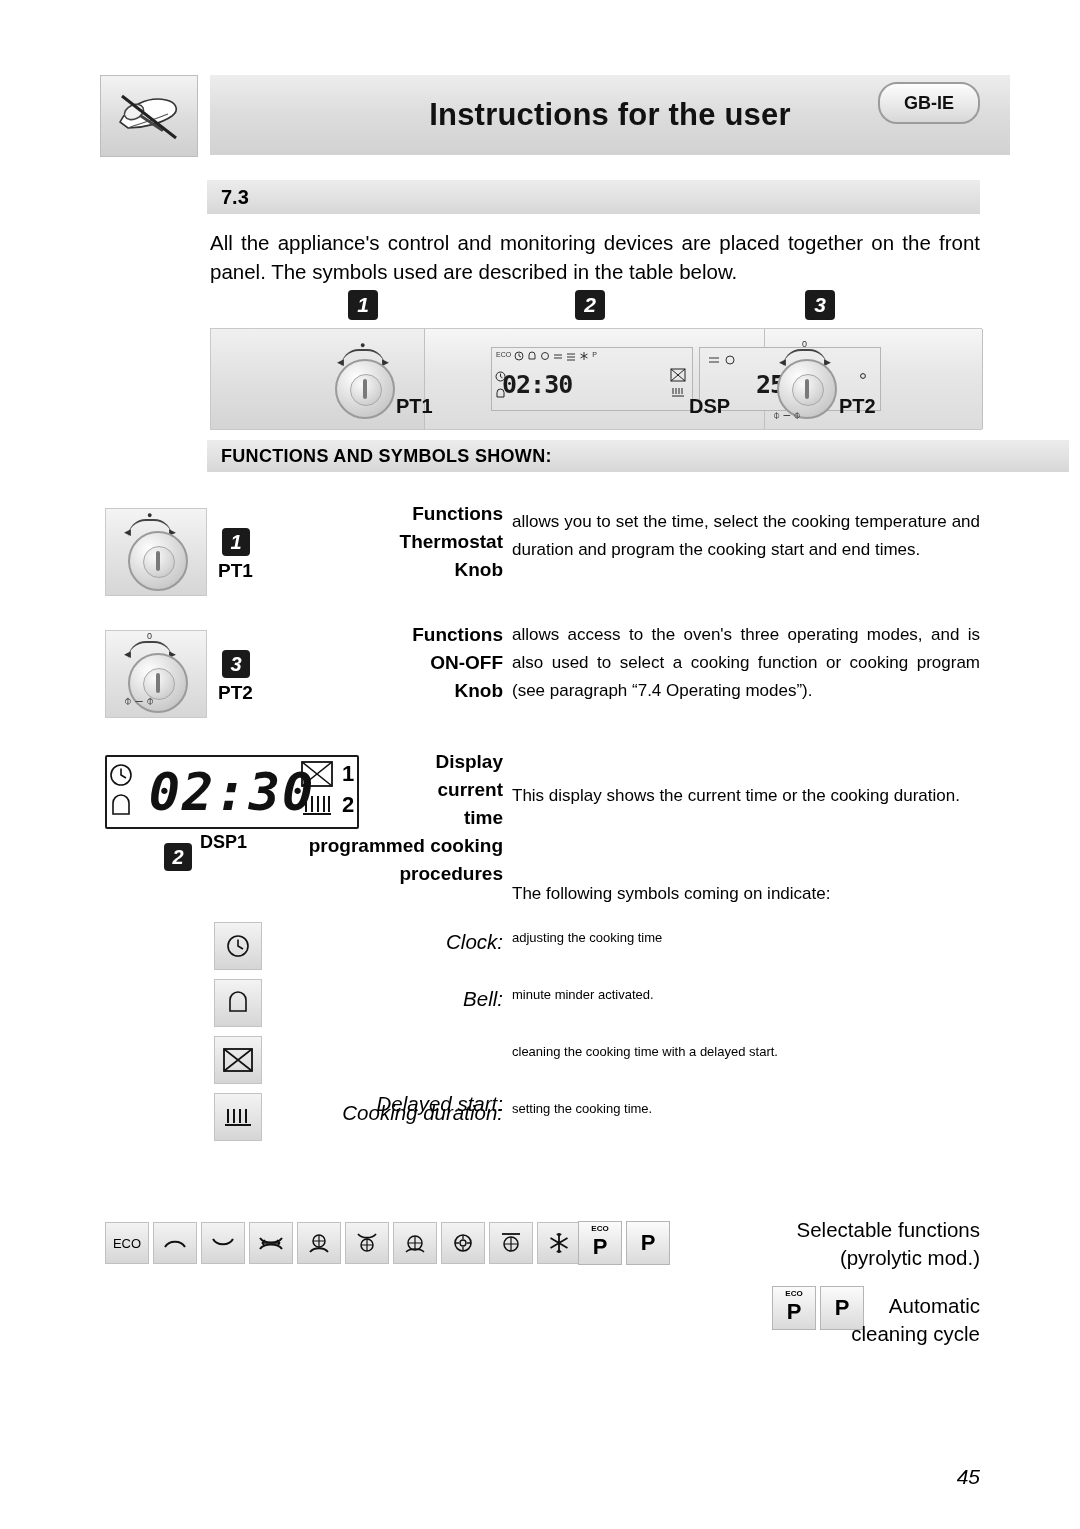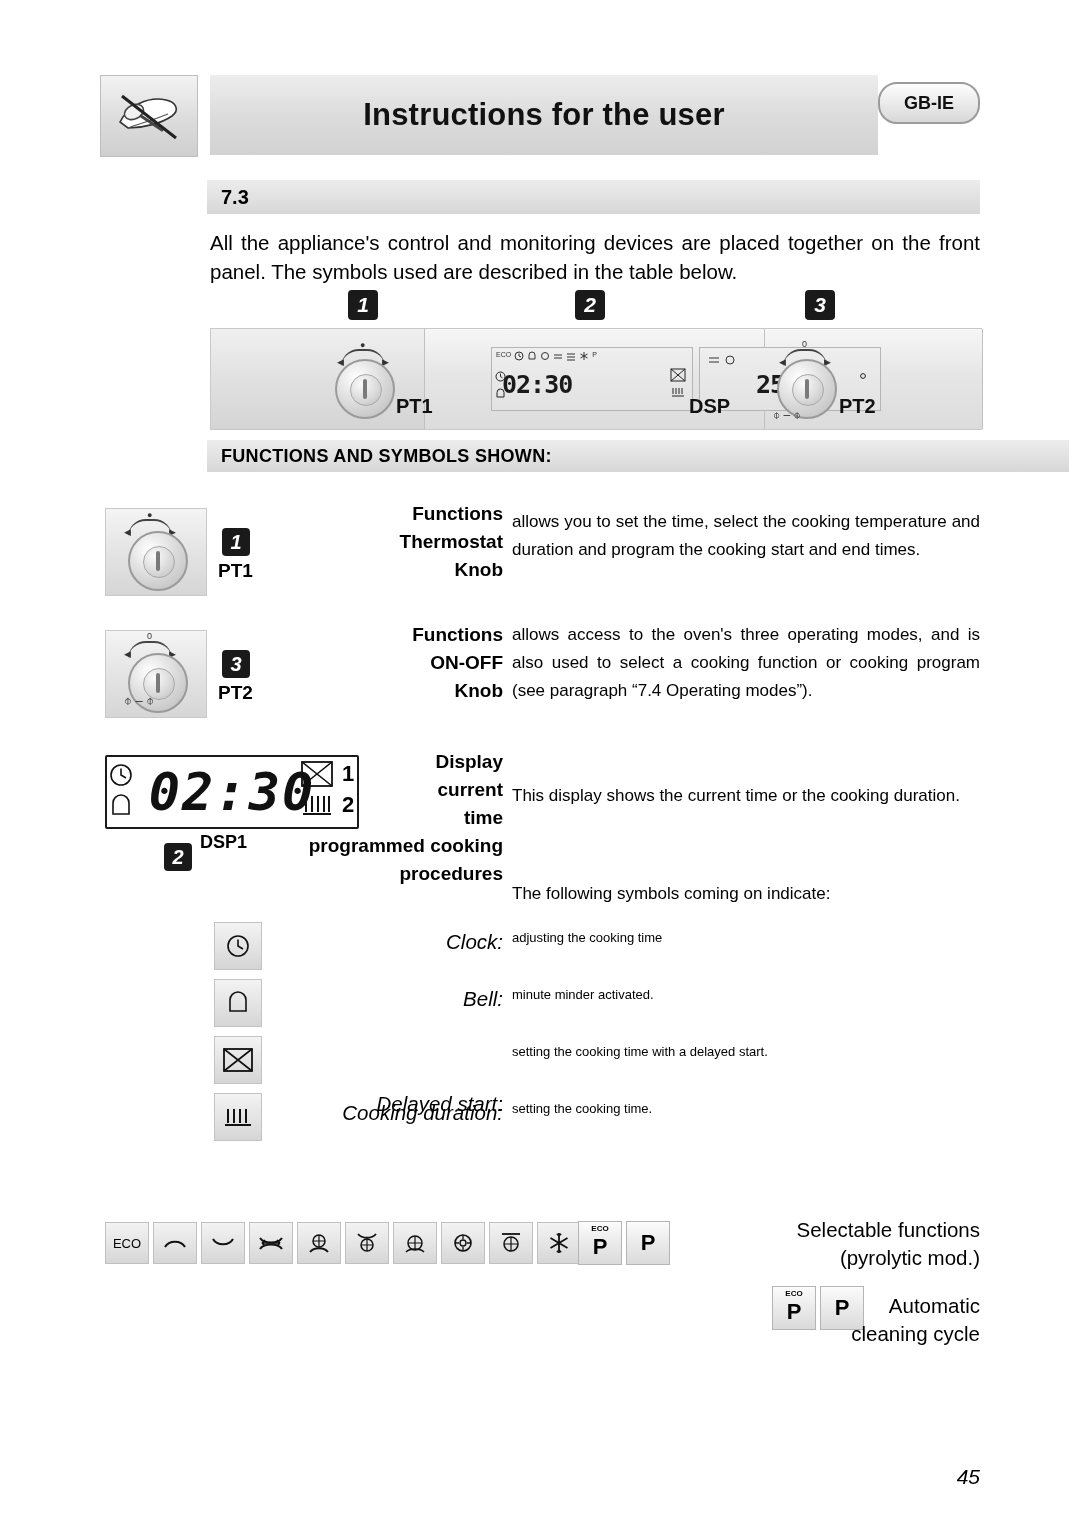--- a/index.html
+++ b/index.html
@@ -16,21 +16,21 @@
   .header{
     position:absolute;left:100px;top:75px;width:880px;height:80px;
   }
   .logo-box{
     position:absolute;left:0;top:0;width:96px;height:80px;
     background:linear-gradient(180deg,#f3f3f3 0%,#dcdcdc 55%,#cfcfcf 100%);
     border:1px solid #bdbdbd;
     display:flex;align-items:center;justify-content:center;
   }
   .title-bar{
-    position:absolute;left:110px;top:0;width:668px;height:80px;
+    position:absolute;left:110px;top:0;width:800px;height:80px;
     background:linear-gradient(180deg,#ededed 0%,#dcdcdc 50%,#d2d2d2 100%);
     display:flex;align-items:center;justify-content:center;
   }
   .title-bar .ttl{
     font-size:31px;font-weight:bold;letter-spacing:.2px;color:#111;
   }
   .gb-badge{
     position:absolute;right:0;top:7px;width:98px;height:38px;border-radius:19px;
     background:linear-gradient(180deg,#fdfdfd 0%,#e7e7e7 60%,#d8d8d8 100%);
     border:2px solid #9b9b9b;
@@ -420,21 +420,21 @@
 <div class="symcaption" style="left:300px;top:987px;width:203px;">Bell:</div>
 <div class="symtext" style="left:512px;top:987px;">minute minder activated.</div>
 
 <div class="symbox" style="left:214px;top:1036px;">
   <svg width="32" height="26" viewBox="0 0 32 26">
     <rect x="2" y="2" width="28" height="22" fill="none" stroke="#111" stroke-width="1.8"></rect>
     <path d="M2 2l28 22M30 2L2 24" stroke="#111" stroke-width="1.6"></path>
   </svg>
 </div>
 <div class="symcaption" style="left:250px;top:1092px;width:253px;">Delayed start:</div>
-<div class="symtext" style="left:512px;top:1044px;">setting the cooking time with a delayed start.</div>
+<div class="symtext" style="left:512px;top:1044px;">cleaning the cooking time with a delayed start.</div>
 
 <div class="symbox" style="left:214px;top:1093px;">
   <svg width="32" height="24" viewBox="0 0 32 24">
     <path d="M3 20h26" stroke="#111" stroke-width="2"></path>
     <path d="M6 4v14M12 4v14M18 4v14M24 4v14" stroke="#111" stroke-width="2"></path>
   </svg>
 </div>
 <div class="symcaption" style="left:250px;top:1101px;width:253px;">Cooking duration:</div>
 <div class="symtext" style="left:512px;top:1101px;">setting the cooking time.</div>
 

